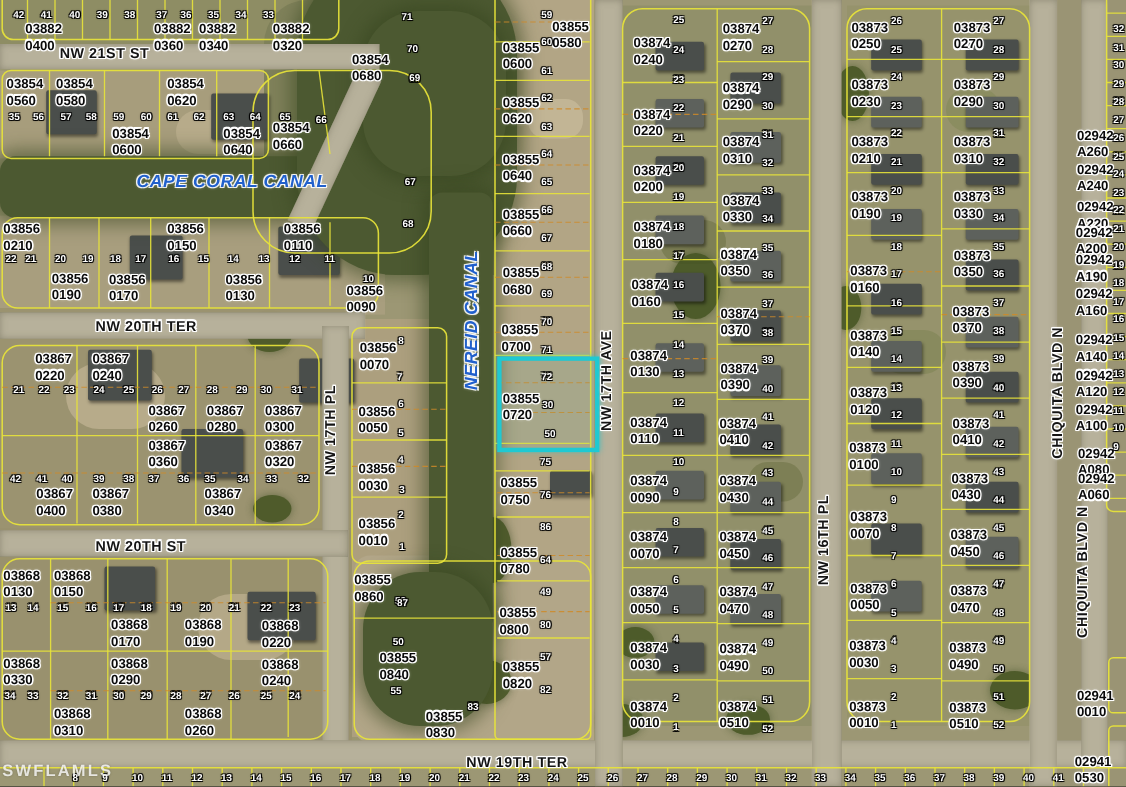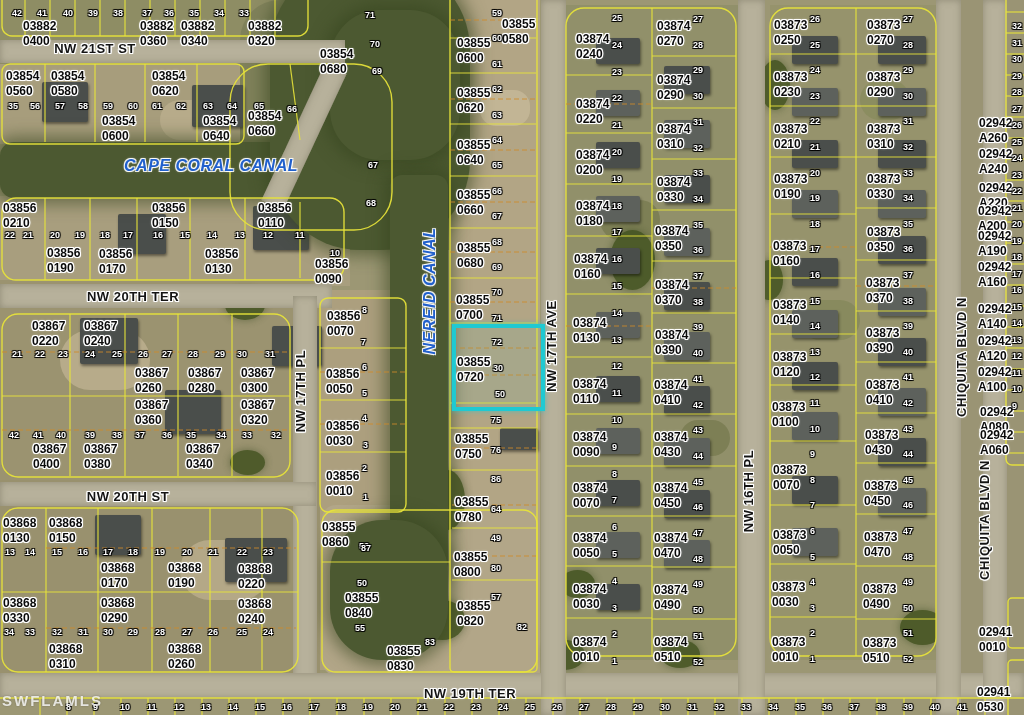--- a/index.html
+++ b/index.html
@@ -711,21 +711,21 @@
       <div class="lnum" style="left: 492px; top: 262px;">69</div>
       <div class="lnum" style="left: 492px; top: 287px;">70</div>
       <div class="lnum" style="left: 492px; top: 313px;">71</div>
       <div class="lnum" style="left: 491px; top: 415px;">75</div>
       <div class="lnum" style="left: 491px; top: 445px;">76</div>
       <div class="lnum" style="left: 491px; top: 474px;">86</div>
       <div class="lnum" style="left: 491px; top: 504px;">64</div>
       <div class="lnum" style="left: 491px; top: 533px;">49</div>
       <div class="lnum" style="left: 491px; top: 563px;">80</div>
       <div class="lnum" style="left: 491px; top: 592px;">57</div>
-      <div class="lnum" style="left: 517px; top: 622px;">82</div>
+      <div class="lnum" style="left: 491px; top: 622px;">82</div>
       <div class="lnum" style="left: 612px; top: 13px;">25</div>
       <div class="lnum" style="left: 612px; top: 40px;">24</div>
       <div class="lnum" style="left: 612px; top: 67px;">23</div>
       <div class="lnum" style="left: 612px; top: 93px;">22</div>
       <div class="lnum" style="left: 612px; top: 120px;">21</div>
       <div class="lnum" style="left: 612px; top: 147px;">20</div>
       <div class="lnum" style="left: 612px; top: 174px;">19</div>
       <div class="lnum" style="left: 612px; top: 201px;">18</div>
       <div class="lnum" style="left: 612px; top: 227px;">17</div>
       <div class="lnum" style="left: 612px; top: 254px;">16</div>

